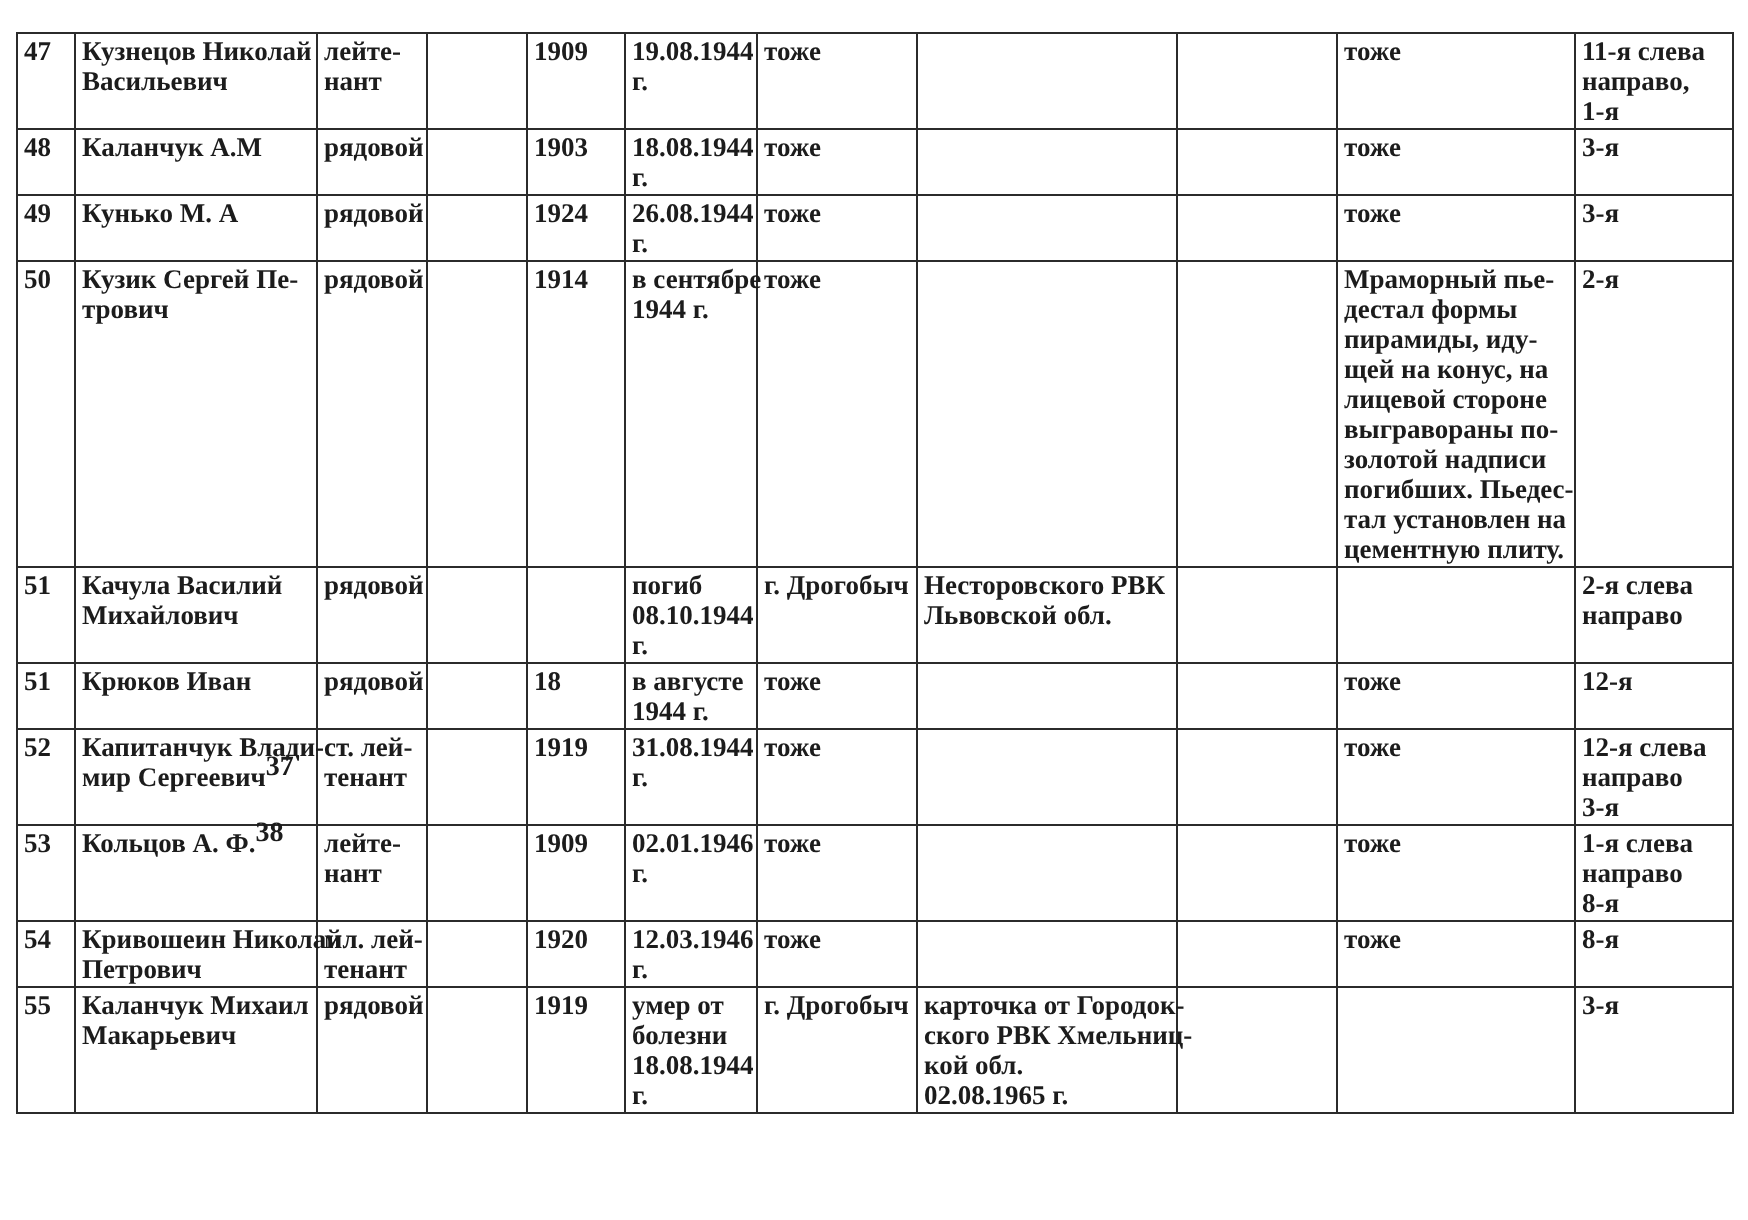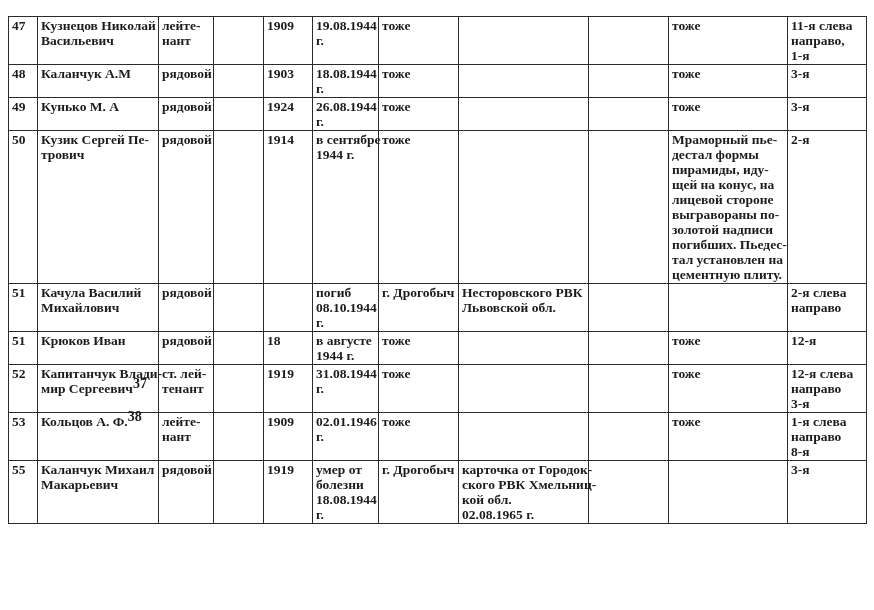--- a/index.html
+++ b/index.html
@@ -192,20 +192,36 @@
 г.</td>
           <td>тоже</td>
           <td></td>
           <td></td>
           <td>тоже</td>
           <td>1-я слева
 направо
 8-я</td>
         </tr>
         <tr>
+          <td>54</td>
+          <td>Кривошеин Николай
+Петрович</td>
+          <td>мл. лей-
+тенант</td>
+          <td></td>
+          <td>1920</td>
+          <td>12.03.1946
+г.</td>
+          <td>тоже</td>
+          <td></td>
+          <td></td>
+          <td>тоже</td>
+          <td>8-я</td>
+        </tr>
+        <tr>
           <td>55</td>
           <td>Каланчук Михаил
 Макарьевич</td>
           <td>рядовой</td>
           <td></td>
           <td>1919</td>
           <td>умер от
 болезни
 18.08.1944
 г.</td>

